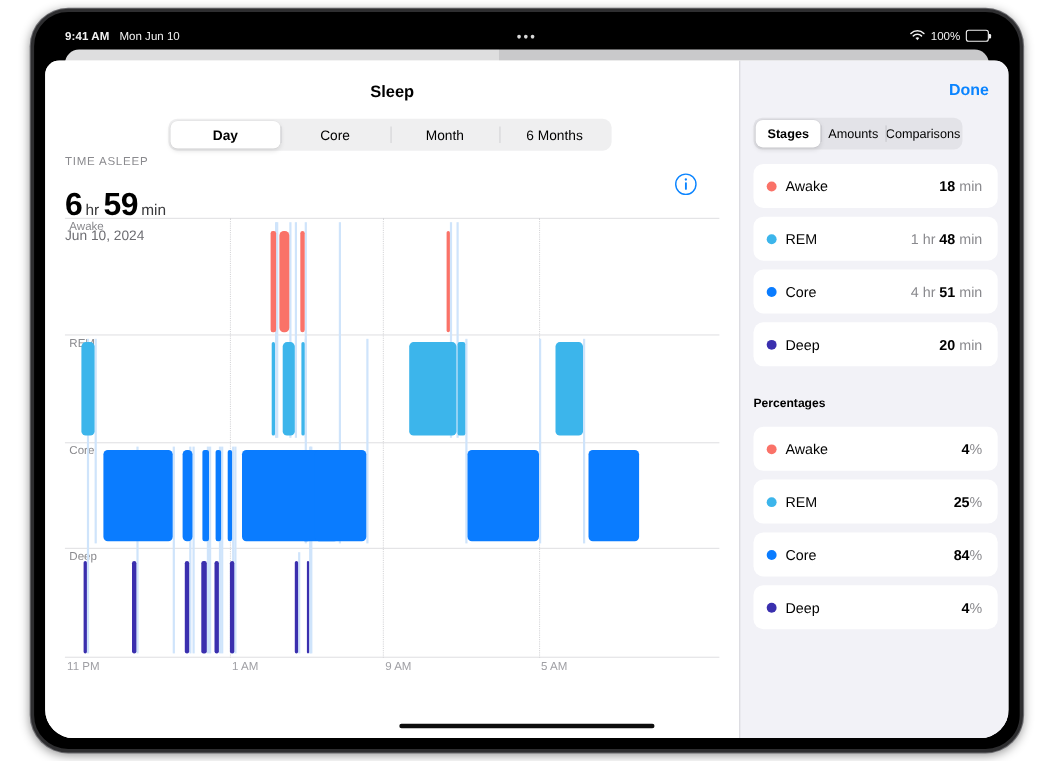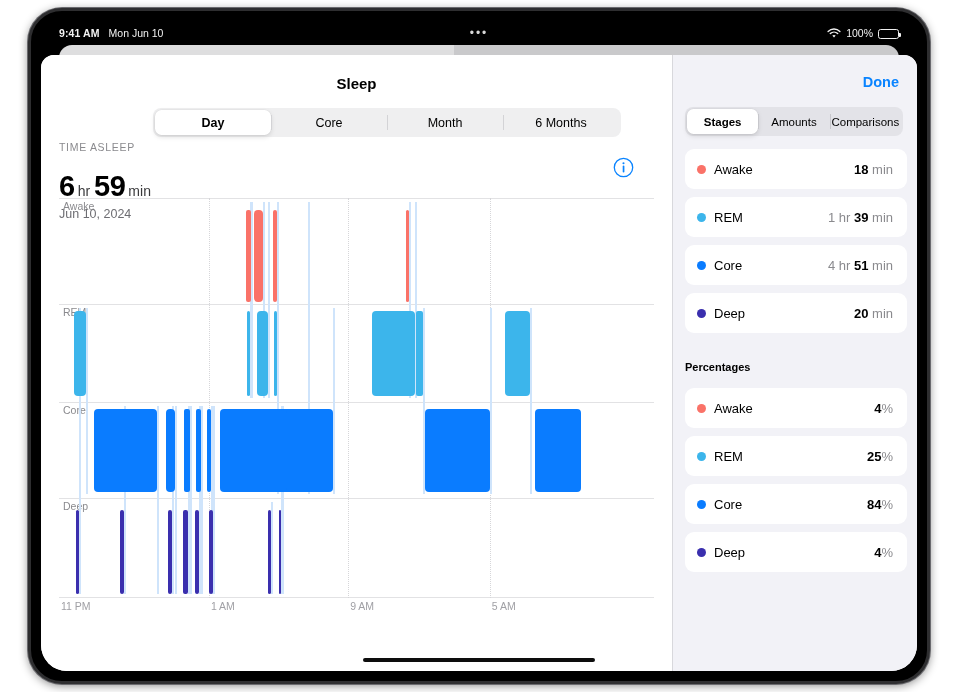--- a/index.html
+++ b/index.html
@@ -52,21 +52,21 @@
   }
   #status-left { position: absolute; left: 18px; display: flex; gap: 9px; align-items: baseline; }
   #status-time { font-weight: 600; letter-spacing: .1px; }
   #status-date { font-weight: 400; }
   #status-center {
     position: absolute; left: 50%; transform: translateX(-50%);
     letter-spacing: 2px; font-size: 12px; color: #d8d8d8; line-height: 6px;
   }
   #status-right {
     position: absolute; right: 18px;
-    display: flex; align-items: flex-end; gap: 5px; font-size: 10.5px;
+    display: flex; align-items: flex-start; gap: 5px; font-size: 10.5px;
   }
   .wifi-icon svg { display: block; }
   #battery-pct { font-weight: 500; }
   .battery-icon {
     width: 21px; height: 10.5px;
     border: 1.1px solid #f0f0f0; border-radius: 2.6px;
     position: relative; padding: 1.2px;
   }
   .battery-icon::after {
     content: ""; position: absolute; right: -3px; top: 3px;
@@ -102,21 +102,21 @@
   }
   #nav-title {
     position: absolute; top: 20px; left: 0; width: 631px;
     text-align: center;
     font-size: 15px; font-weight: 600; color: #000;
   }
 
   
   #range-segmented {
     position: absolute; left: 112px; top: 53px;
-    width: 468px; height: 29px;
+    width: 403px; height: 29px;
     background: #efeff0; border-radius: 8px;
     display: flex; padding: 2px;
   }
   .seg {
     flex: 1; display: flex; align-items: center; justify-content: center;
     font-size: 12.5px; color: #000; border-radius: 6.5px;
     position: relative; cursor: default;
   }
   .seg.sep::before {
     content: ""; position: absolute; left: 0; top: 5px;
@@ -184,21 +184,21 @@
     position: relative;
   }
   #done-button {
     position: absolute; right: 18px; top: 19px;
     font-size: 14.5px; font-weight: 600; color: #0a84ff;
     cursor: pointer;
     padding-left: 13px;
   }
   #metric-segmented {
     position: absolute; left: 12px; top: 52px;
-    width: 218px; height: 29px;
+    width: 190px; height: 29px;
     background: #e3e3e8; border-radius: 8px;
     display: flex; padding: 2px;
   }
   #metric-segmented .seg { font-size: 11.5px; }
   #metric-segmented .seg.sep::before { background: #c7c7cc; }
 
   .stat-list { position: absolute; left: 12px; width: 222px; }
   .stat-row {
     height: 40px; background: #fff; border-radius: 9px;
     margin-bottom: 8px;
@@ -374,21 +374,21 @@
 
         <div class="stat-list" id="stages-list" style="top:94px;">
             <div class="stat-row">
               <span class="dot" style="background: rgb(250, 114, 104);"></span>
               <span class="stat-name">Awake</span>
               <span class="stat-value"><b>18</b> min</span>
             </div>
             <div class="stat-row">
               <span class="dot" style="background: rgb(60, 181, 235);"></span>
               <span class="stat-name">REM</span>
-              <span class="stat-value">1 hr <b>39</b> min</span>
+              <span class="stat-value">1 hr <b>48</b> min</span>
             </div>
             <div class="stat-row">
               <span class="dot" style="background: rgb(10, 124, 255);"></span>
               <span class="stat-name">Core</span>
               <span class="stat-value">4 hr <b>51</b> min</span>
             </div>
             <div class="stat-row">
               <span class="dot" style="background: rgb(58, 47, 174);"></span>
               <span class="stat-name">Deep</span>
               <span class="stat-value"><b>20</b> min</span>

